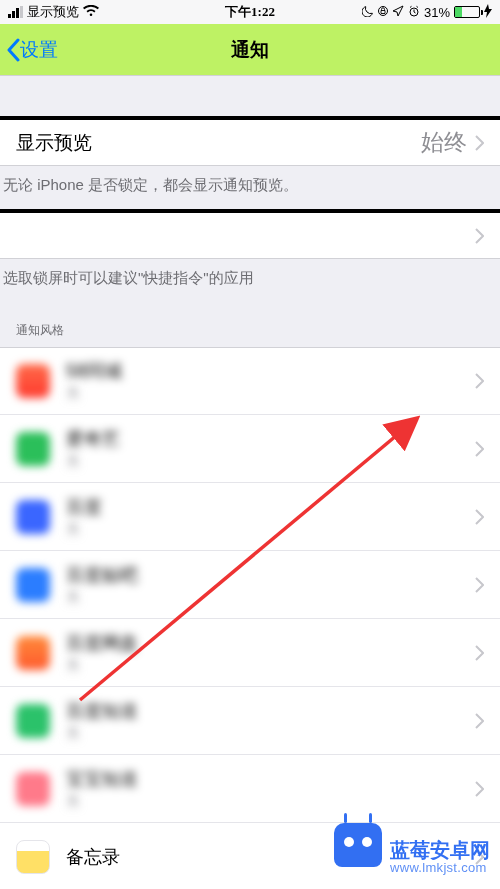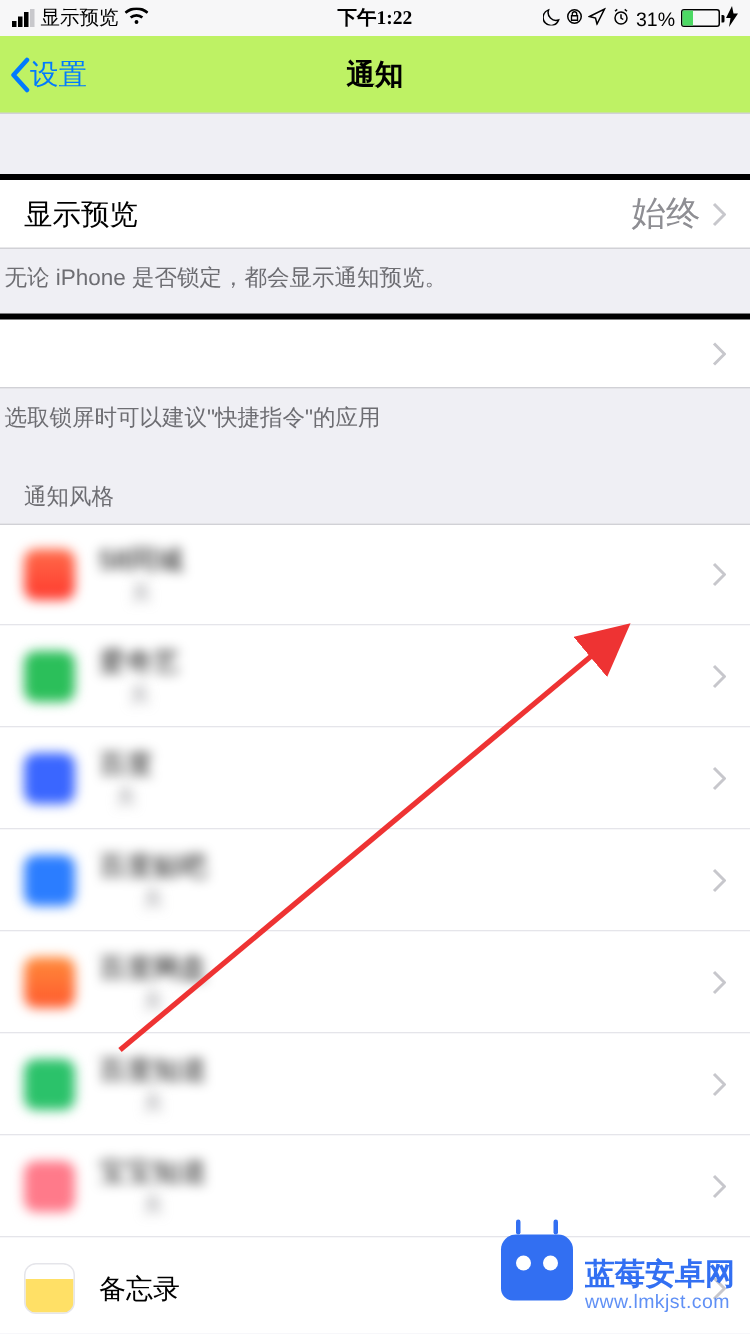--- a/index.html
+++ b/index.html
@@ -64,38 +64,38 @@
   .cell-value { margin-left: auto; color: #8e8e93; font-size: 23px; }
   .chevron { margin-left: 8px; color: #c7c7cc; }
   .chevron svg { width: 9px; height: 16px; display:block; }
   .footer-note {
     padding: 10px 3px 14px;
     font-size: 15px;
     color: #6d6d72;
   }
   .section-header {
     padding: 20px 16px 8px;
-    font-size: 15px;
+    font-size: 12px;
     color: #6d6d72;
   }
   .app-cell {
     background: #fff;
     display: flex;
     align-items: center;
     padding: 10px 16px;
     border-bottom: 1px solid #e5e5ea;
     position: relative;
     min-height: 68px;
   }
   .app-cell:first-of-type { border-top: 1px solid #d1d1d6; }
   .app-icon {
     width: 34px; height: 34px; border-radius: 8px; margin-right: 16px;
     flex-shrink: 0;
   }
-  .app-text { display: flex; flex-direction: column; gap: 2px; text-align: center; }
+  .app-text { display: flex; flex-direction: column; gap: 2px; }
   .app-name { font-size: 18px; color: #000; }
   .app-sub { font-size: 14px; color: #8e8e93; }
   .app-cell .chevron { position: absolute; right: 16px; top: 50%; transform: translateY(-50%); }
   .blurred { filter: blur(4px); }
   .notes-icon {
     background: linear-gradient(#fff 0 30%, #ffe066 30%);
     border: 1px solid #e5e5ea;
   }
   
   .arrow-overlay {

